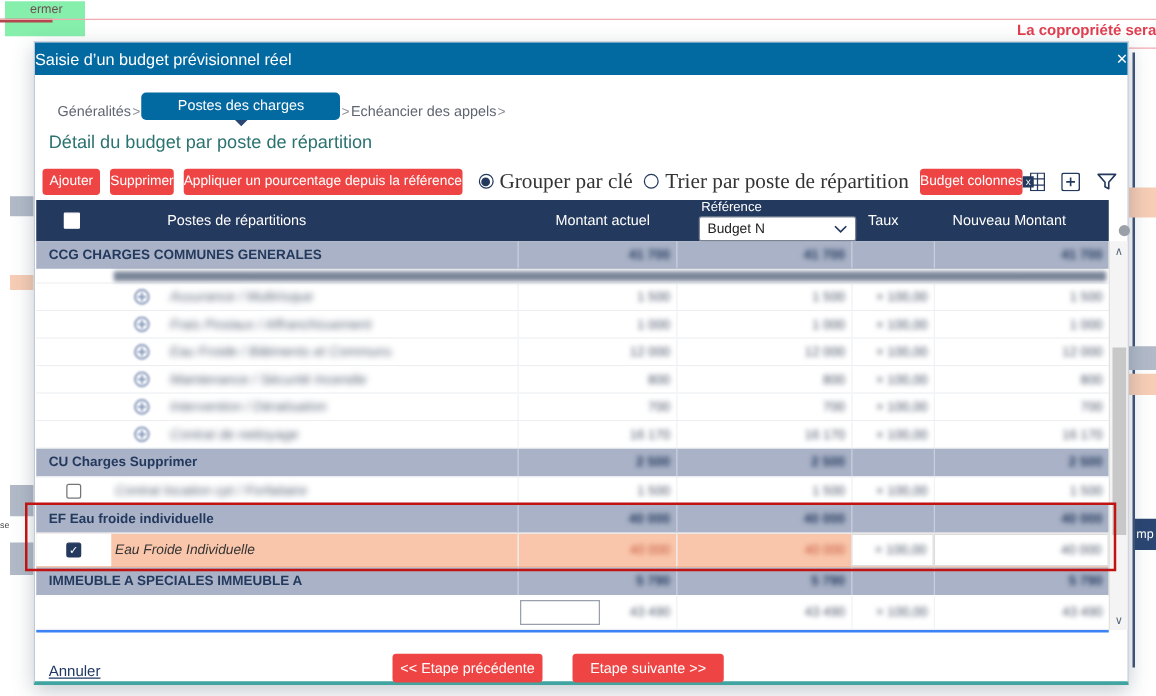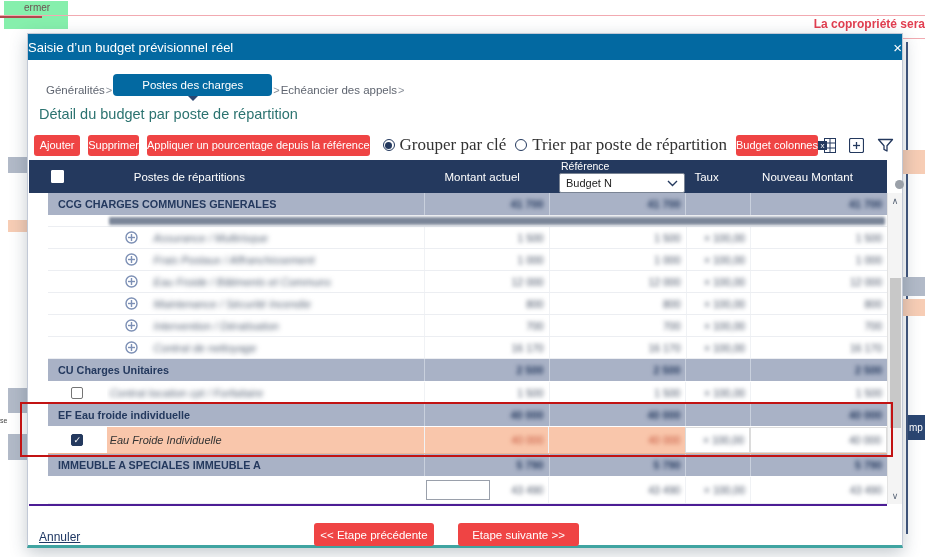--- a/index.html
+++ b/index.html
@@ -63,21 +63,21 @@
   .hc-ref{width:140px;flex-direction:column;align-items:flex-start;justify-content:flex-start;padding-top:1px;}
   .hc-ref .ref-label{font-size:10.5px;line-height:11px;margin-left:2px;}
   .hc-t{width:66px;padding-left:3px;}
   .hc-n{width:140px;padding-left:8px;}
   .hdr-cbx{width:11px;height:11px;background:#fff;border:1px solid #fff;border-radius:1px;}
   .ref-select{width:126px;height:20px;background:#fff;border:1px solid #7a8494;border-radius:2px;
               display:flex;align-items:center;padding:0 6px;box-sizing:border-box;color:#222;
               font-size:11px;margin-top:1px;}
   .ref-select svg{margin-left:auto;display:block;}
 
-  .tbody{border-bottom:2px solid #4c1d95;padding-left:19px;}
+  .tbody{border-bottom:2px solid #3b82f6;}
   .trow{display:flex;background:#fff;border-bottom:1px solid #eceef2;box-sizing:border-box;}
   .cell{box-sizing:border-box;display:flex;align-items:center;overflow:hidden;}
   .c-check{width:60px;justify-content:center;}
   .c-poste{width:325px;padding-left:3px;}
   .c-poste.with-icon{padding-left:18px;}
   .c-m{width:127px;}
   .c-r{width:140px;}
   .c-t{width:66px;}
   .c-n{width:140px;}
   .c-glabel{width:385px;padding-left:10px;}
@@ -372,21 +372,21 @@
             </div>
             <div class="cell num c-t">
               <span class="blur-num">× 100,00</span>
             </div>
             <div class="cell num c-n">
               <span class="blur-num">16 170</span>
             </div>
           </div>
           <div class="trow group">
             <div class="cell c-glabel">
-              <span>CU Charges Unitaires</span>
+              <span>CU Charges Supprimer</span>
             </div>
             <div class="cell num c-m">
               <span class="blur-num">2 500</span>
             </div>
             <div class="cell num c-r">
               <span class="blur-num">2 500</span>
             </div>
             <div class="cell num c-t">
               <span class=""></span>
             </div>

